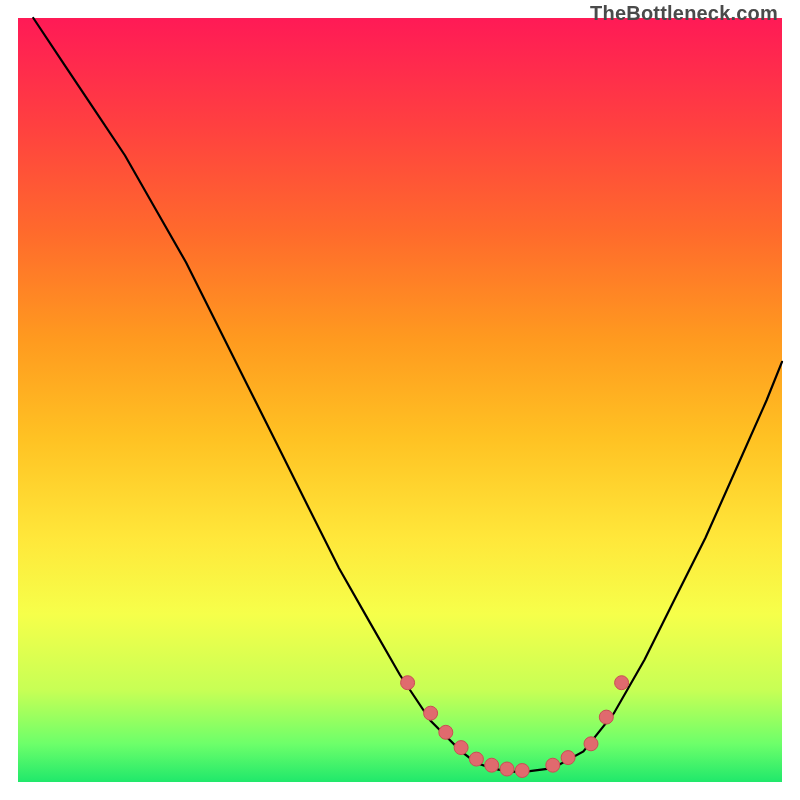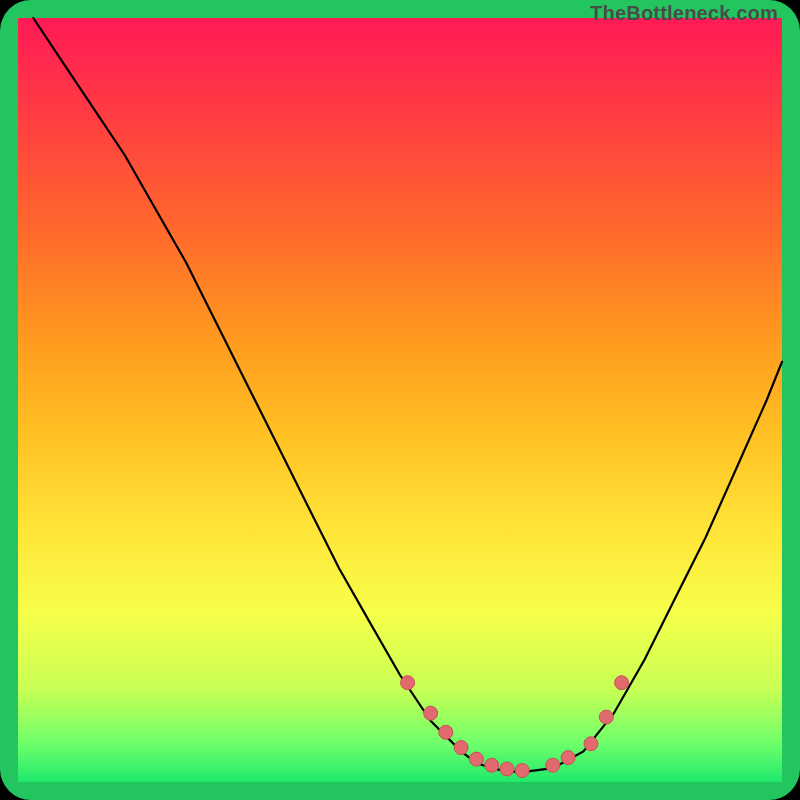--- a/index.html
+++ b/index.html
@@ -8,22 +8,21 @@
     width: 800px;
     height: 800px;
     background: #000;
     overflow: hidden;
     font-family: Arial, Helvetica, sans-serif;
   }
   .stage {
     position: relative;
     width: 800px;
     height: 800px;
-    background: #22c55e;
-    border-radius: 31px;
+    background: #ffffff;
   }
   
   .plot {
     position: absolute;
     left: 18px;
     top: 18px;
     width: 764px;
     height: 764px;
     
     background: linear-gradient(to bottom,

